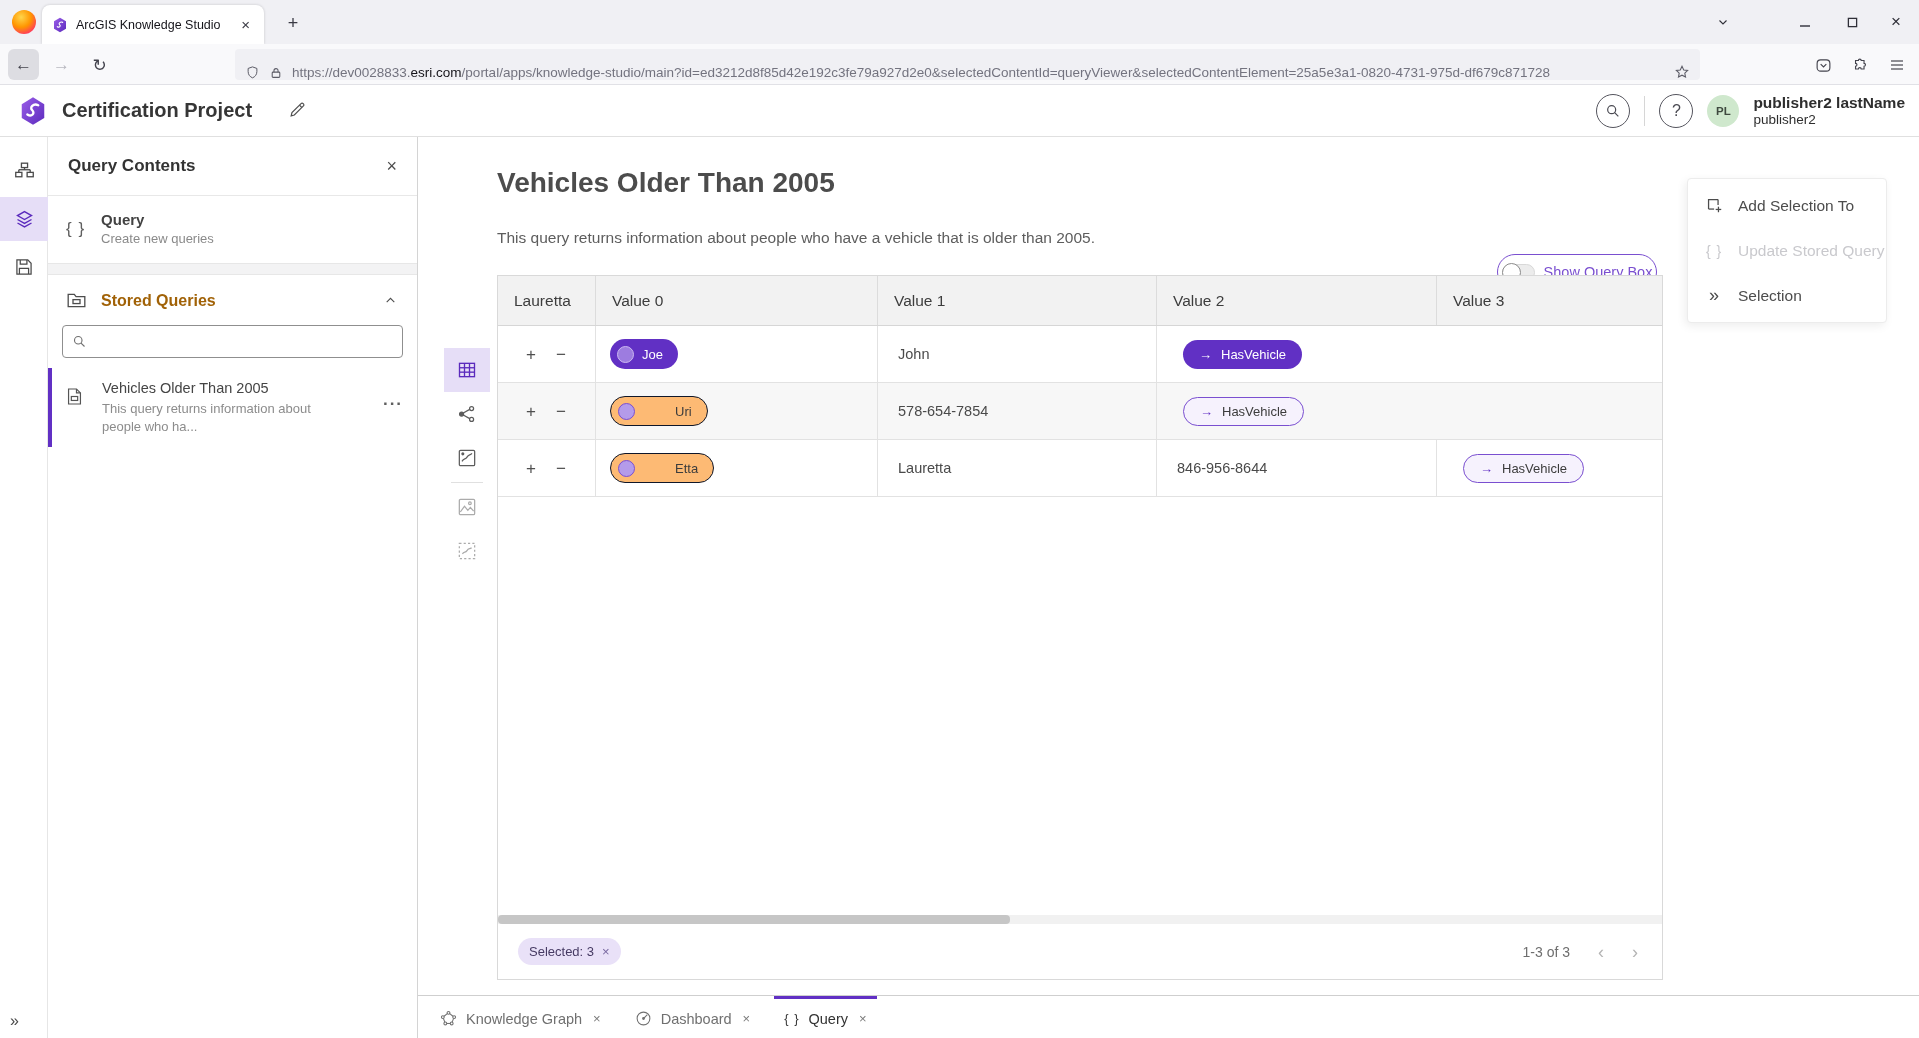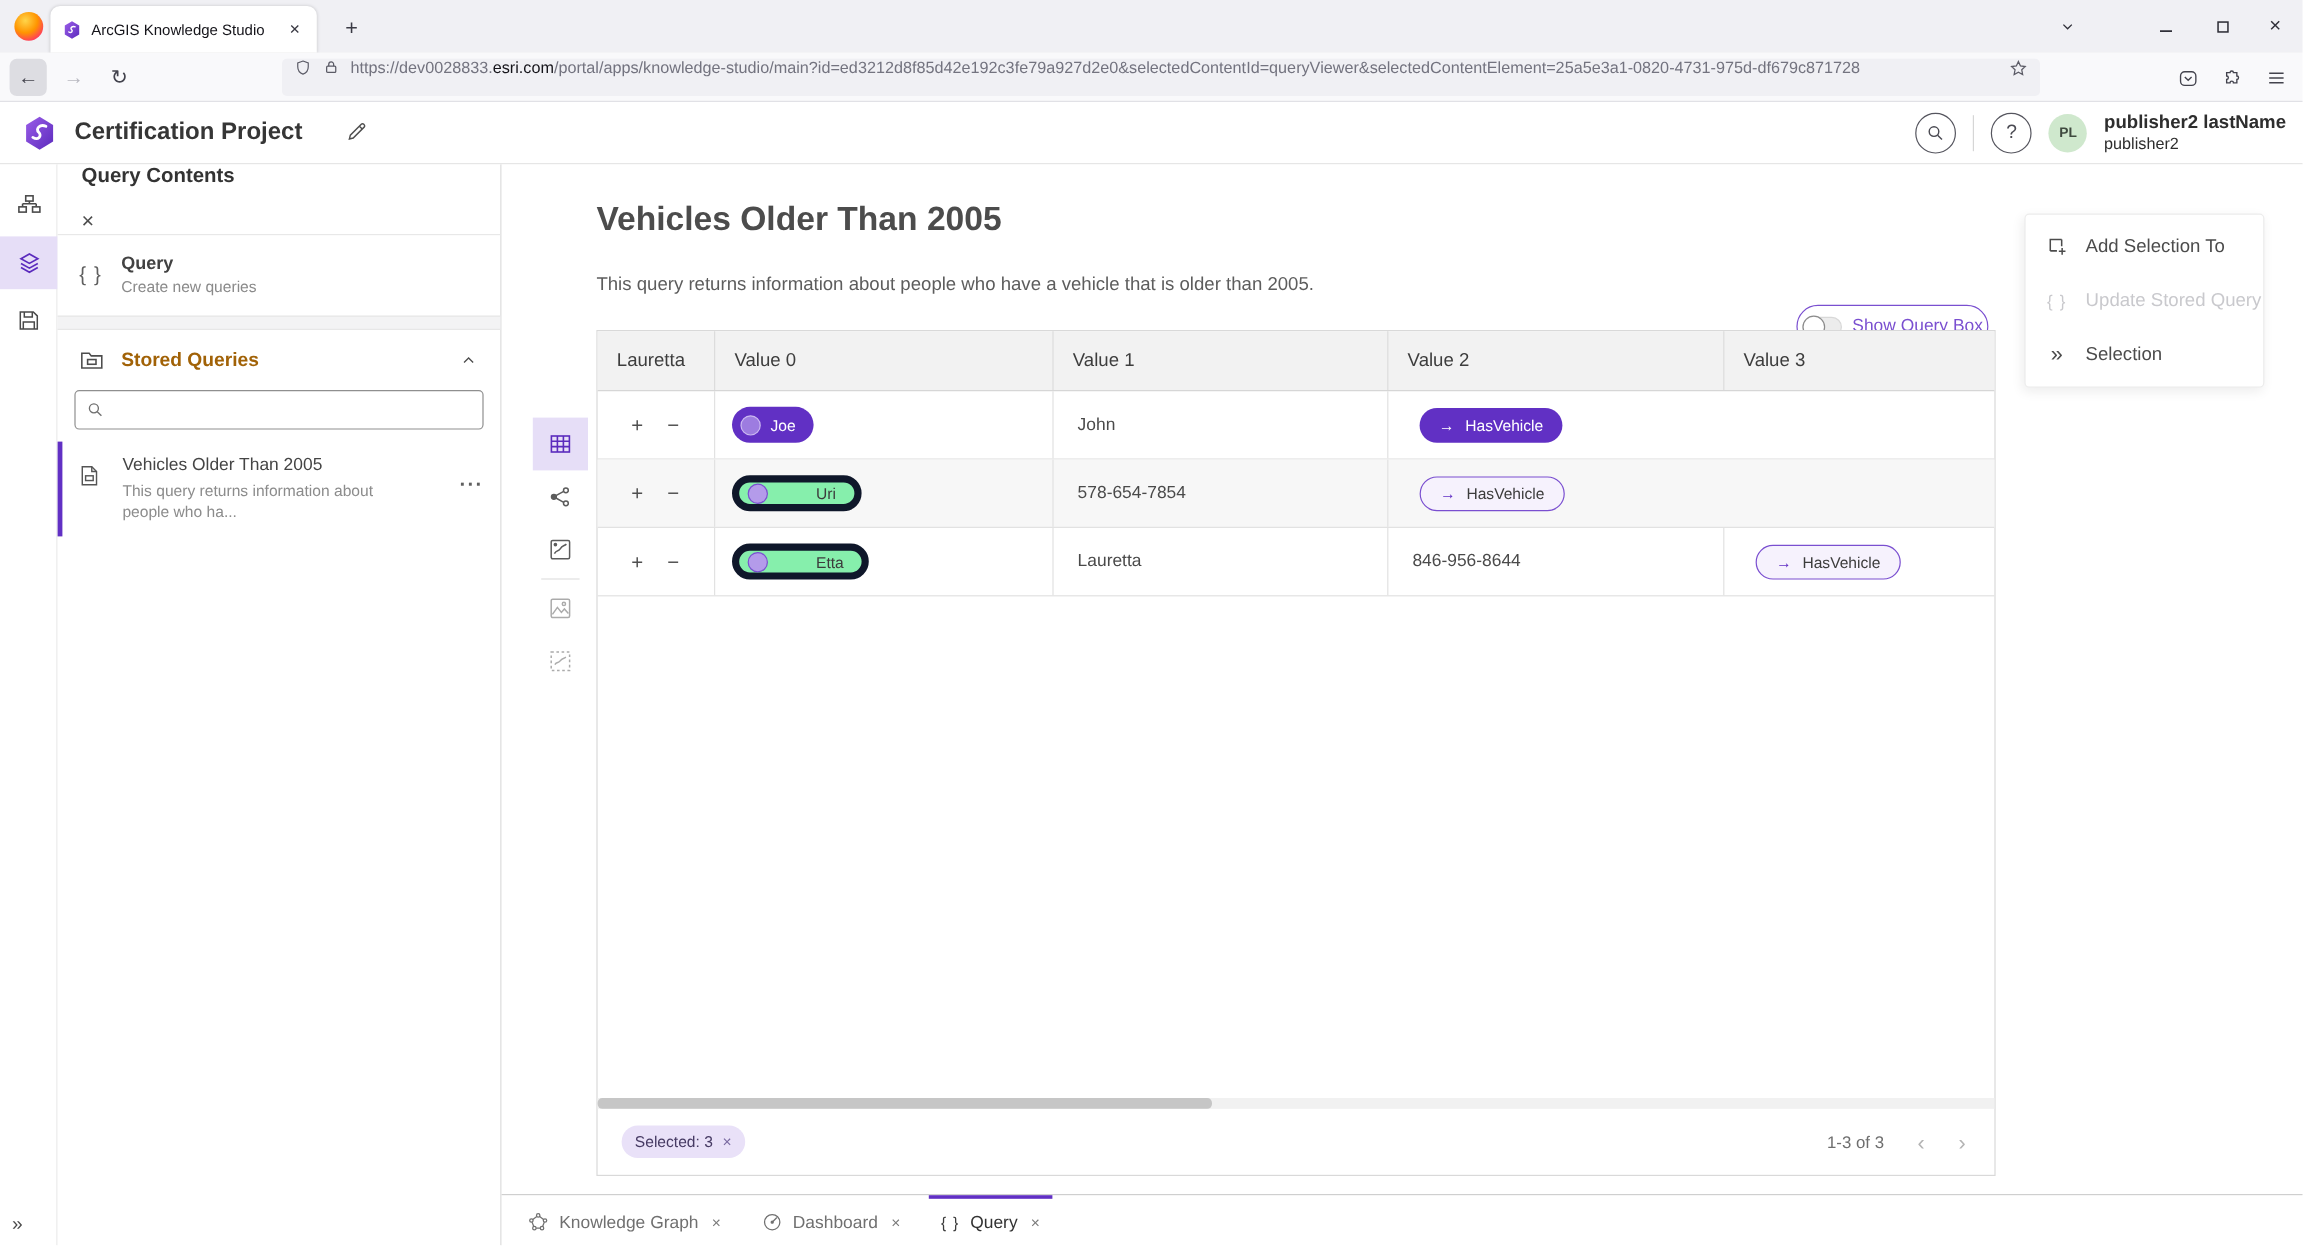--- a/index.html
+++ b/index.html
@@ -24,21 +24,21 @@
   .winctl.close-x { font-size:17px; }
 
   
   .navbar { position:absolute; left:0; top:44px; width:100%; height:41px; background:#f9f9fb; border-bottom:1px solid #e1e1e6; }
   .nav-btn { position:absolute; top:5px; width:31px; height:31px; display:flex; align-items:center; justify-content:center;
              font-size:17px; border-radius:6px; color:#43434d; }
   .nav-back { left:8px; background:#dddde2; }
   .nav-fwd { left:46px; color:#b8b8c0; }
   .nav-reload { left:84px; font-family:"DejaVu Sans", sans-serif; }
   .urlfield { position:absolute; left:235px; right:219px; top:5px; height:31px; background:#f0f0f4; border-radius:4px;
-              display:flex; align-items:flex-start; padding:0 10px; }
+              display:flex; align-items:flex-end; padding:0 10px; }
   .urlfield .uicon { flex:0 0 auto; color:#5b5b66; display:flex; margin-right:9px; }
   .urltext { flex:1; font-size:13.5px; color:#73737f; white-space:nowrap; overflow:hidden; }
   .urltext .domain { color:#15141a; }
   .url-star { flex:0 0 auto; color:#5b5b66; display:flex; margin-left:8px; }
   .nav-right { position:absolute; top:7px; width:28px; height:28px; display:flex; align-items:center; justify-content:center; color:#43434d; }
 
   
   .appheader { position:absolute; left:0; top:85px; width:100%; height:52px; background:#fff; border-bottom:1px solid #e0e0e0; }
   .applogo { position:absolute; left:18px; top:11px; }
   .proj-title { position:absolute; left:62px; top:14px; font-size:20px; font-weight:700; color:#363636; }
@@ -54,21 +54,21 @@
 
   
   .rail { position:absolute; left:0; top:137px; bottom:0; width:48px; background:#fff; border-right:1px solid #e6e6e6; }
   .rail-btn { width:48px; height:44px; display:flex; align-items:center; justify-content:center; color:#4a4a4a; }
   .rail-btn.sel { background:#e6def7; color:#5b2bbd; }
   .rail-col { display:flex; flex-direction:column; padding-top:12px; gap:4px; }
   .rail-expand { position:absolute; left:10px; bottom:8px; font-size:16px; color:#4a4a4a; }
 
   
   .panel { position:absolute; left:48px; top:137px; bottom:0; width:370px; background:#fff; border-right:1px solid #d4d4d4; }
-  .panel-header { height:59px; border-bottom:1px solid #e8e8e8; display:flex; padding:0 20px;flex-direction:column; }
+  .panel-header { height:59px; border-bottom:1px solid #e8e8e8; display:flex; align-items:center; padding:0 20px; }
   .panel-title { font-size:17px; font-weight:700; color:#333; flex:1; }
   .panel-close { font-size:18px; color:#4d4d4d; }
   .query-item { display:flex; align-items:center; gap:16px; padding:15px 20px 17px 18px; }
   .braces-ic { font-size:17px; color:#5f5f5f; letter-spacing:1px; }
   .qi-title { font-size:15px; color:#424242; font-weight:700; margin-bottom:3px; }
   .qi-sub { font-size:13px; color:#8a8a8a; }
   .panel-gap { height:12px; background:#f3f3f4; border-top:1px solid #e7e7e7; border-bottom:1px solid #e7e7e7; }
   .sq-header { display:flex; align-items:center; gap:14px; padding:15px 20px 9px 18px; }
   .sq-title { font-size:16px; font-weight:700; color:#a16207; flex:1; }
   .sq-chevron { color:#4d4d4d; display:flex; }
@@ -109,21 +109,21 @@
   .td { display:flex; align-items:center; border-right:1px solid #e2e2e2; font-size:14.5px; color:#4a4a4a; }
   .td:last-child { border-right:0; }
   .td.c-sel { padding-left:28px; gap:20px; font-size:17px; color:#4f4f4f; }
   .td.c-ent { padding-left:14px; }
   .td.c-txt { padding-left:20px; }
   .td.c-rel { padding-left:26px; }
   .rowbtn { cursor:pointer; line-height:1; }
   .pill-ent { display:inline-flex; align-items:center; gap:8px; height:30px; border-radius:15px; padding:0 15px 0 7px; font-size:13px; }
   .pill-ent.filled { background:#6130c4; color:#fff; }
   .pill-ent.filled .pill-dot { background:#9d7ce0; border:1px solid #cbb8f0; }
-  .pill-ent.outline { background:#86efac; border:6px solid #0f172a; color:#3c3c3c;gap:40px; }
+  .pill-ent.outline { background:#fdba74; border:1px solid #0f172a; color:#3c3c3c;gap:40px; }
   .pill-ent.outline .pill-dot { background:#b49bea; border:1px solid #7a4fd0; }
   .pill-dot { width:17px; height:17px; border-radius:50%; }
   .pill-rel { display:inline-flex; align-items:center; gap:9px; height:29px; border-radius:15px; padding:0 16px; font-size:13px; }
   .pill-rel.filled { background:#6130c4; color:#fff; }
   .pill-rel.filled .rel-arrow { color:#fff; }
   .pill-rel.outline { background:#f6f2fd; border:1px solid #7a4fd0; color:#3c3c3c; }
   .pill-rel.outline .rel-arrow { color:#6130c4; }
   .tfiller { flex:1; }
   .hscroll { height:9px; background:#f1f1f1; position:relative; }
   .hscroll .thumb { position:absolute; left:0; top:0; height:9px; width:44%; background:#c6c6c6; border-radius:4px; }

